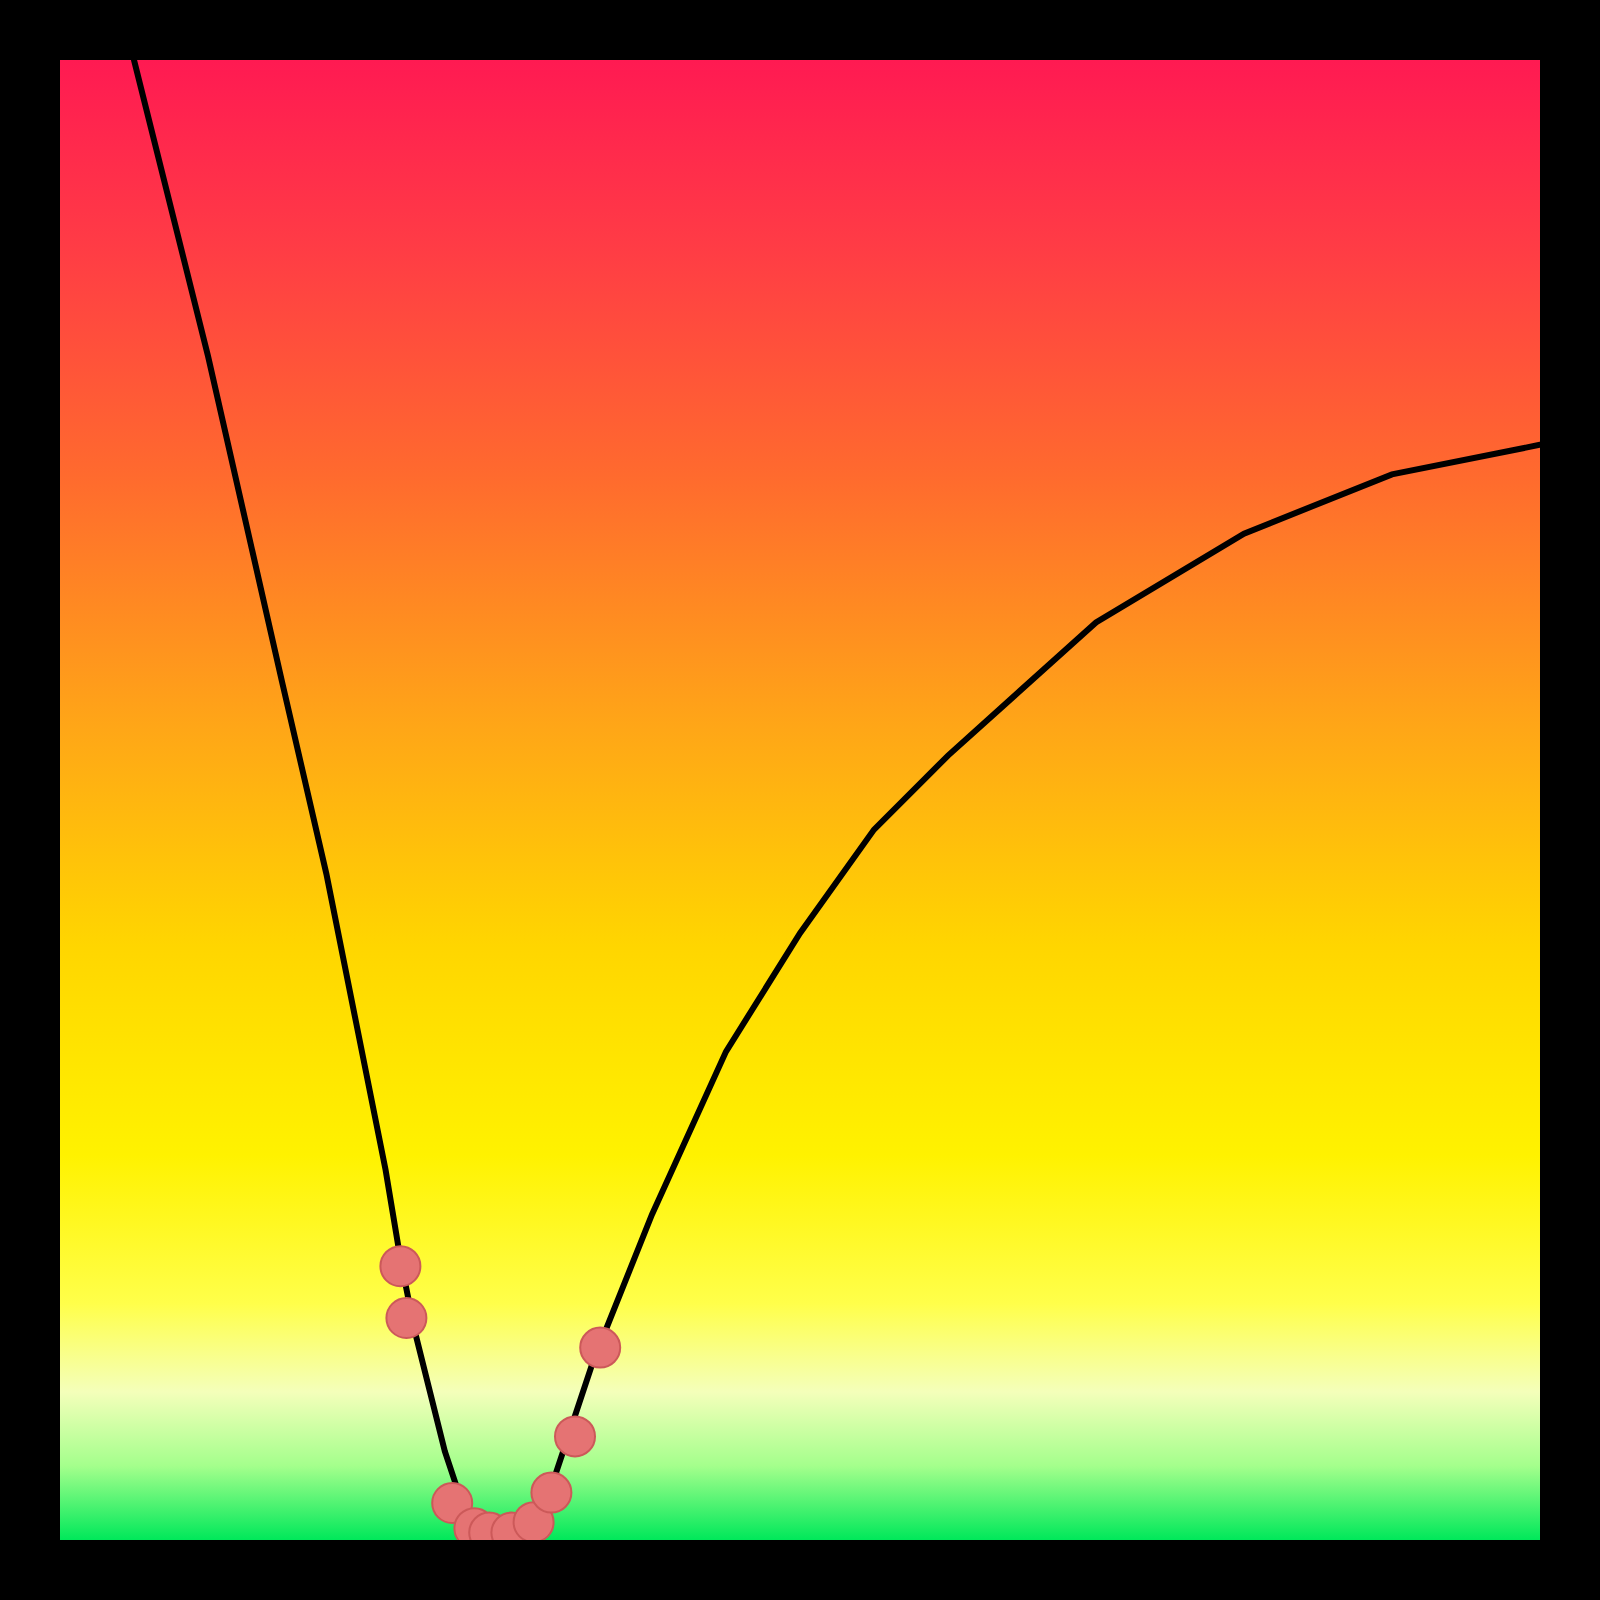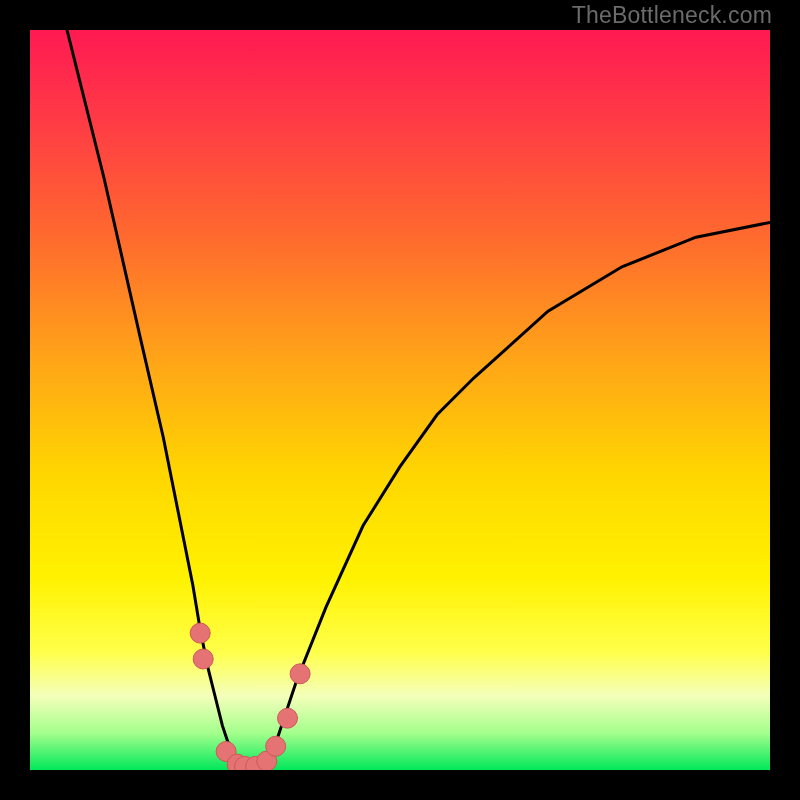--- a/index.html
+++ b/index.html
@@ -53,21 +53,20 @@
     font-size: 23px;
     color: #6b6b6b;
     letter-spacing: 0.2px;
     user-select: none;
   }
 </style>
 </head>
 <body>
 
 <div class="frame">
-  <div class="watermark">TheBottleneck.com</div>
   <div class="plot-area">
     <div class="gradient-bg"></div>
     <svg class="curve" id="chart-svg" viewBox="0 0 740 740" preserveAspectRatio="none">
         <path d="M37.0 0.0 L74.0 148.0 L111.0 310.8 L133.2 407.0 L148.0 481.0 L162.8 555.0 L170.2 599.4 L177.6 636.4 L185.0 666.0 L192.4 695.6 L199.8 717.8 L207.2 732.6 L214.6 740.0 L222.0 740.0 L229.4 740.0 L236.8 732.6 L244.2 717.8 L251.6 695.6 L266.4 651.2 L296.0 577.2 L333.0 495.8 L370.0 436.6 L407.0 384.8 L444.0 347.8 L518.0 281.2 L592.0 236.8 L666.0 207.2 L740.0 192.4" fill="none" stroke="#000000" stroke-width="3" stroke-linecap="round"></path>
         <circle cx="170.2" cy="603.1" r="10" fill="#e57373" stroke="#cc5959" stroke-width="1"></circle>
         <circle cx="173.2" cy="629.0" r="10" fill="#e57373" stroke="#cc5959" stroke-width="1"></circle>
         <circle cx="196.1" cy="721.5" r="10" fill="#e57373" stroke="#cc5959" stroke-width="1"></circle>
         <circle cx="207.2" cy="734.1" r="10" fill="#e57373" stroke="#cc5959" stroke-width="1"></circle>
         <circle cx="214.6" cy="736.3" r="10" fill="#e57373" stroke="#cc5959" stroke-width="1"></circle>
         <circle cx="225.7" cy="736.3" r="10" fill="#e57373" stroke="#cc5959" stroke-width="1"></circle>

